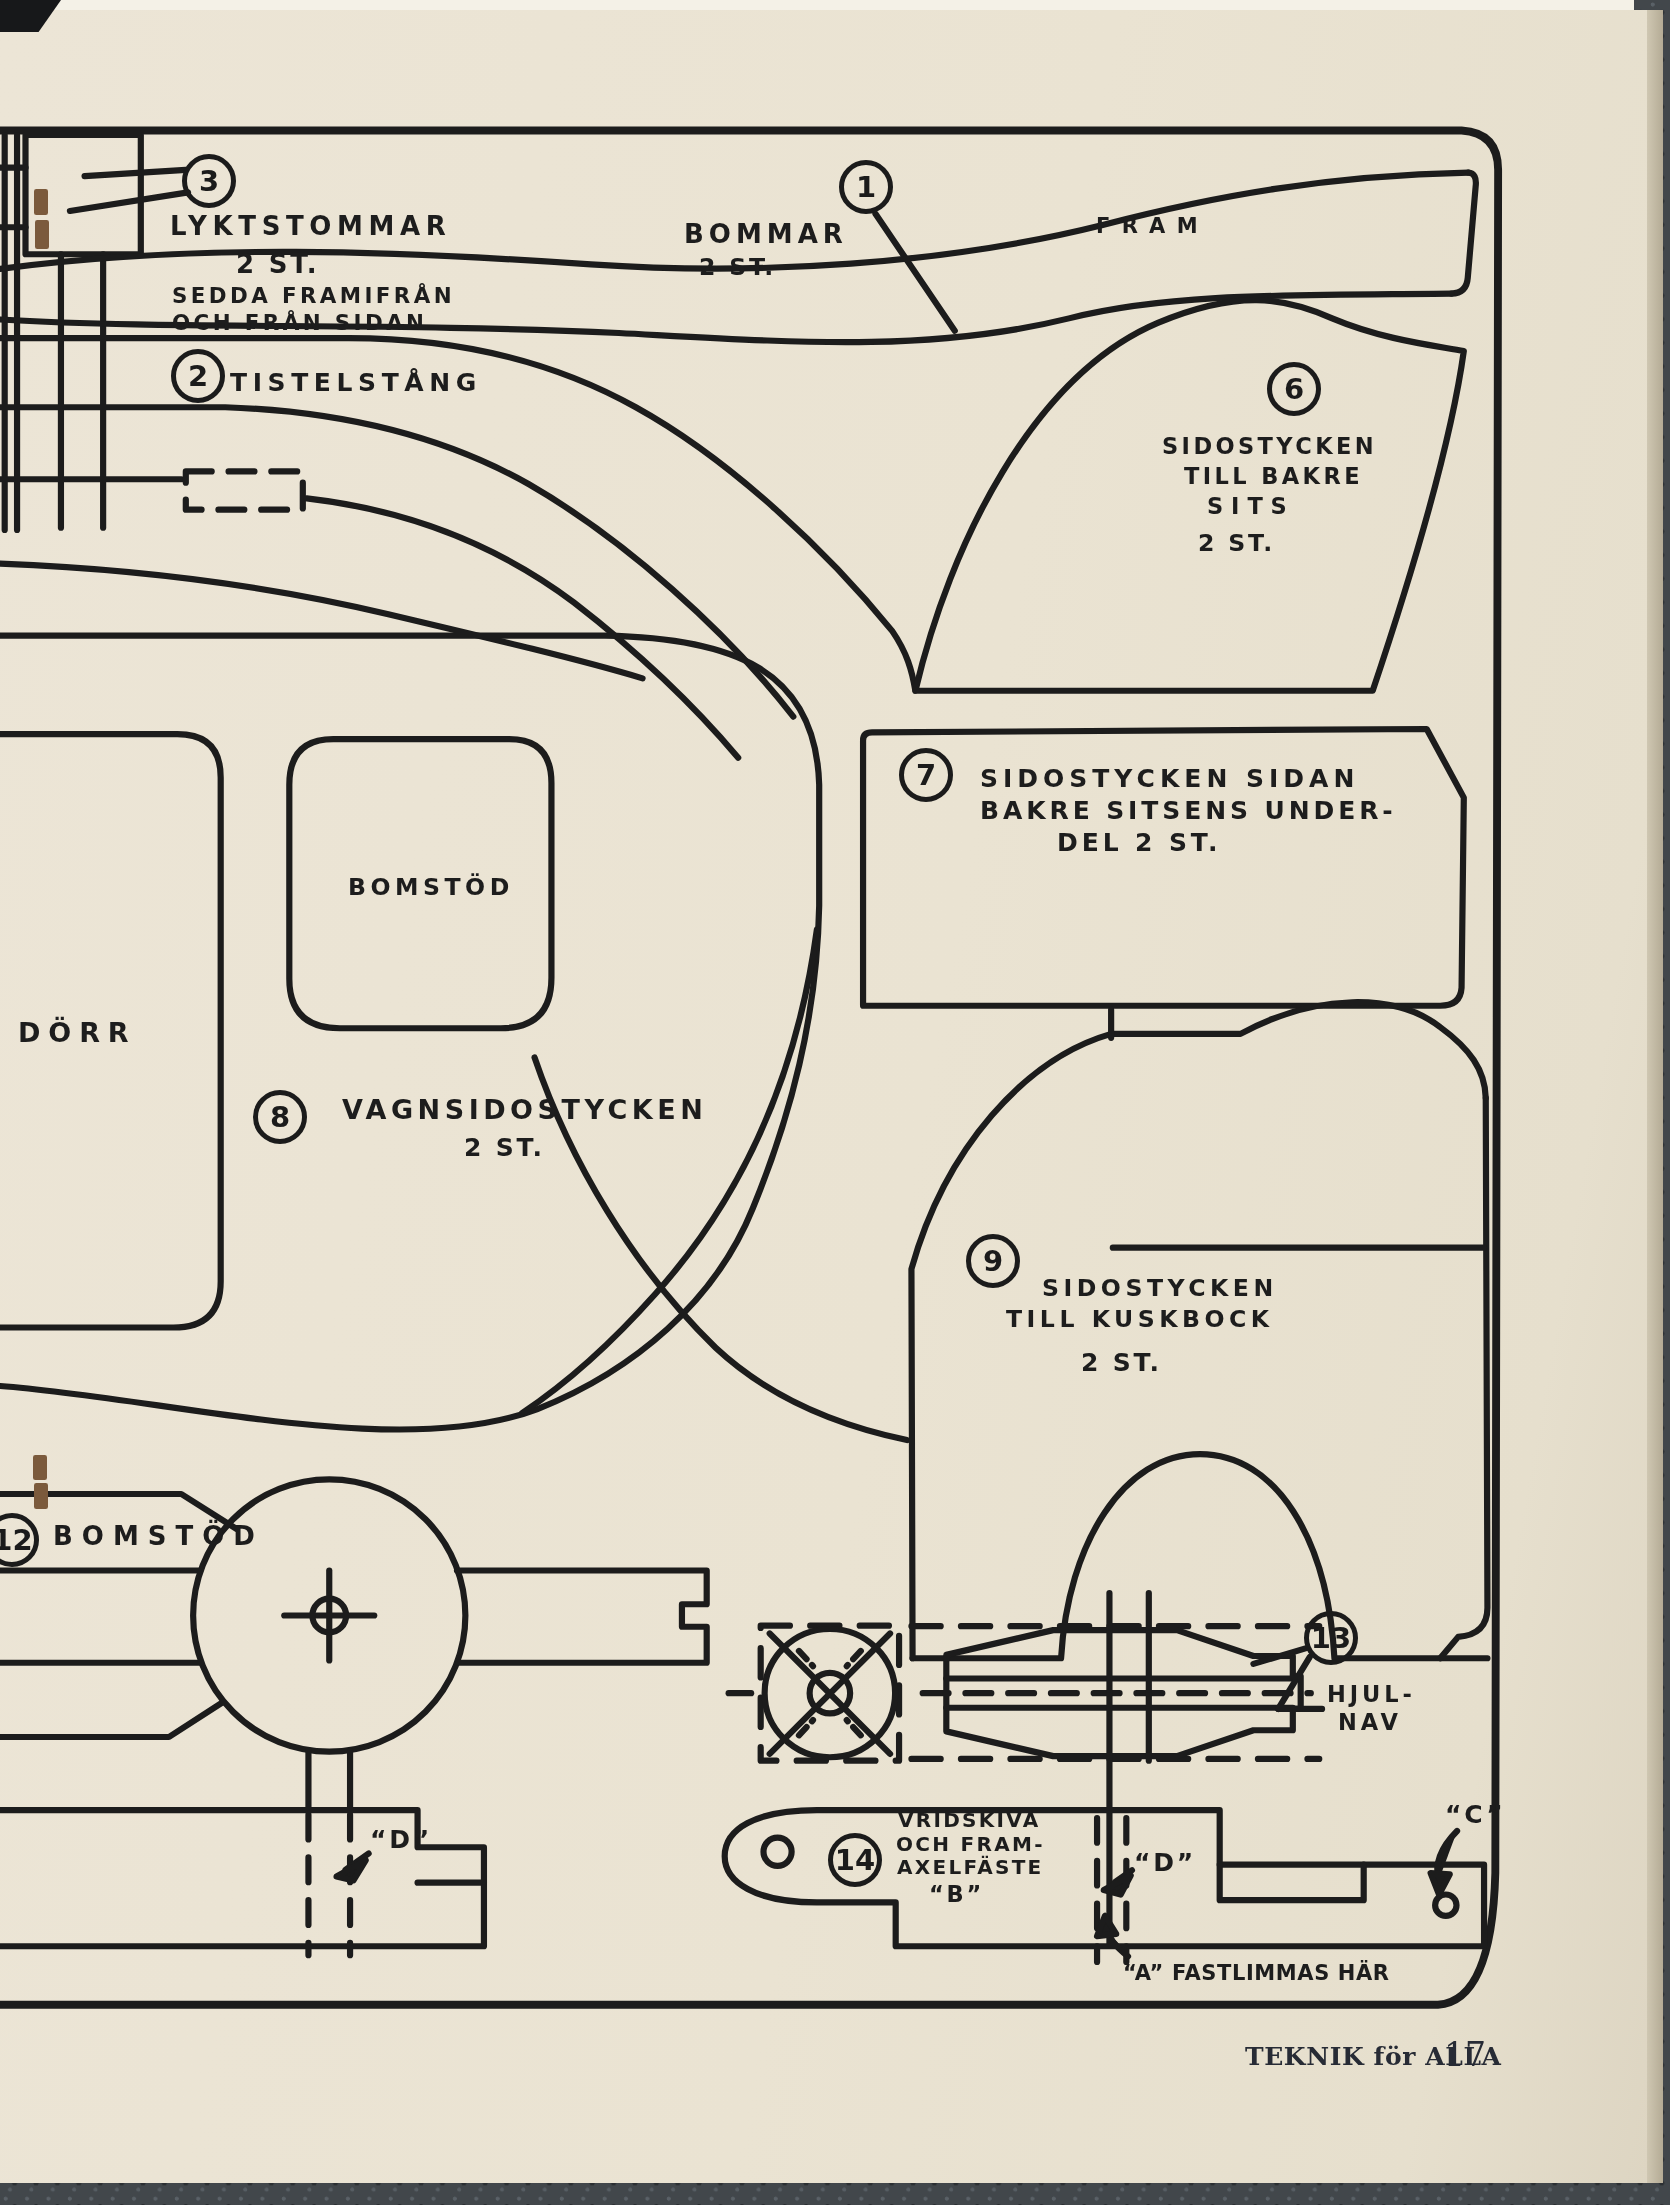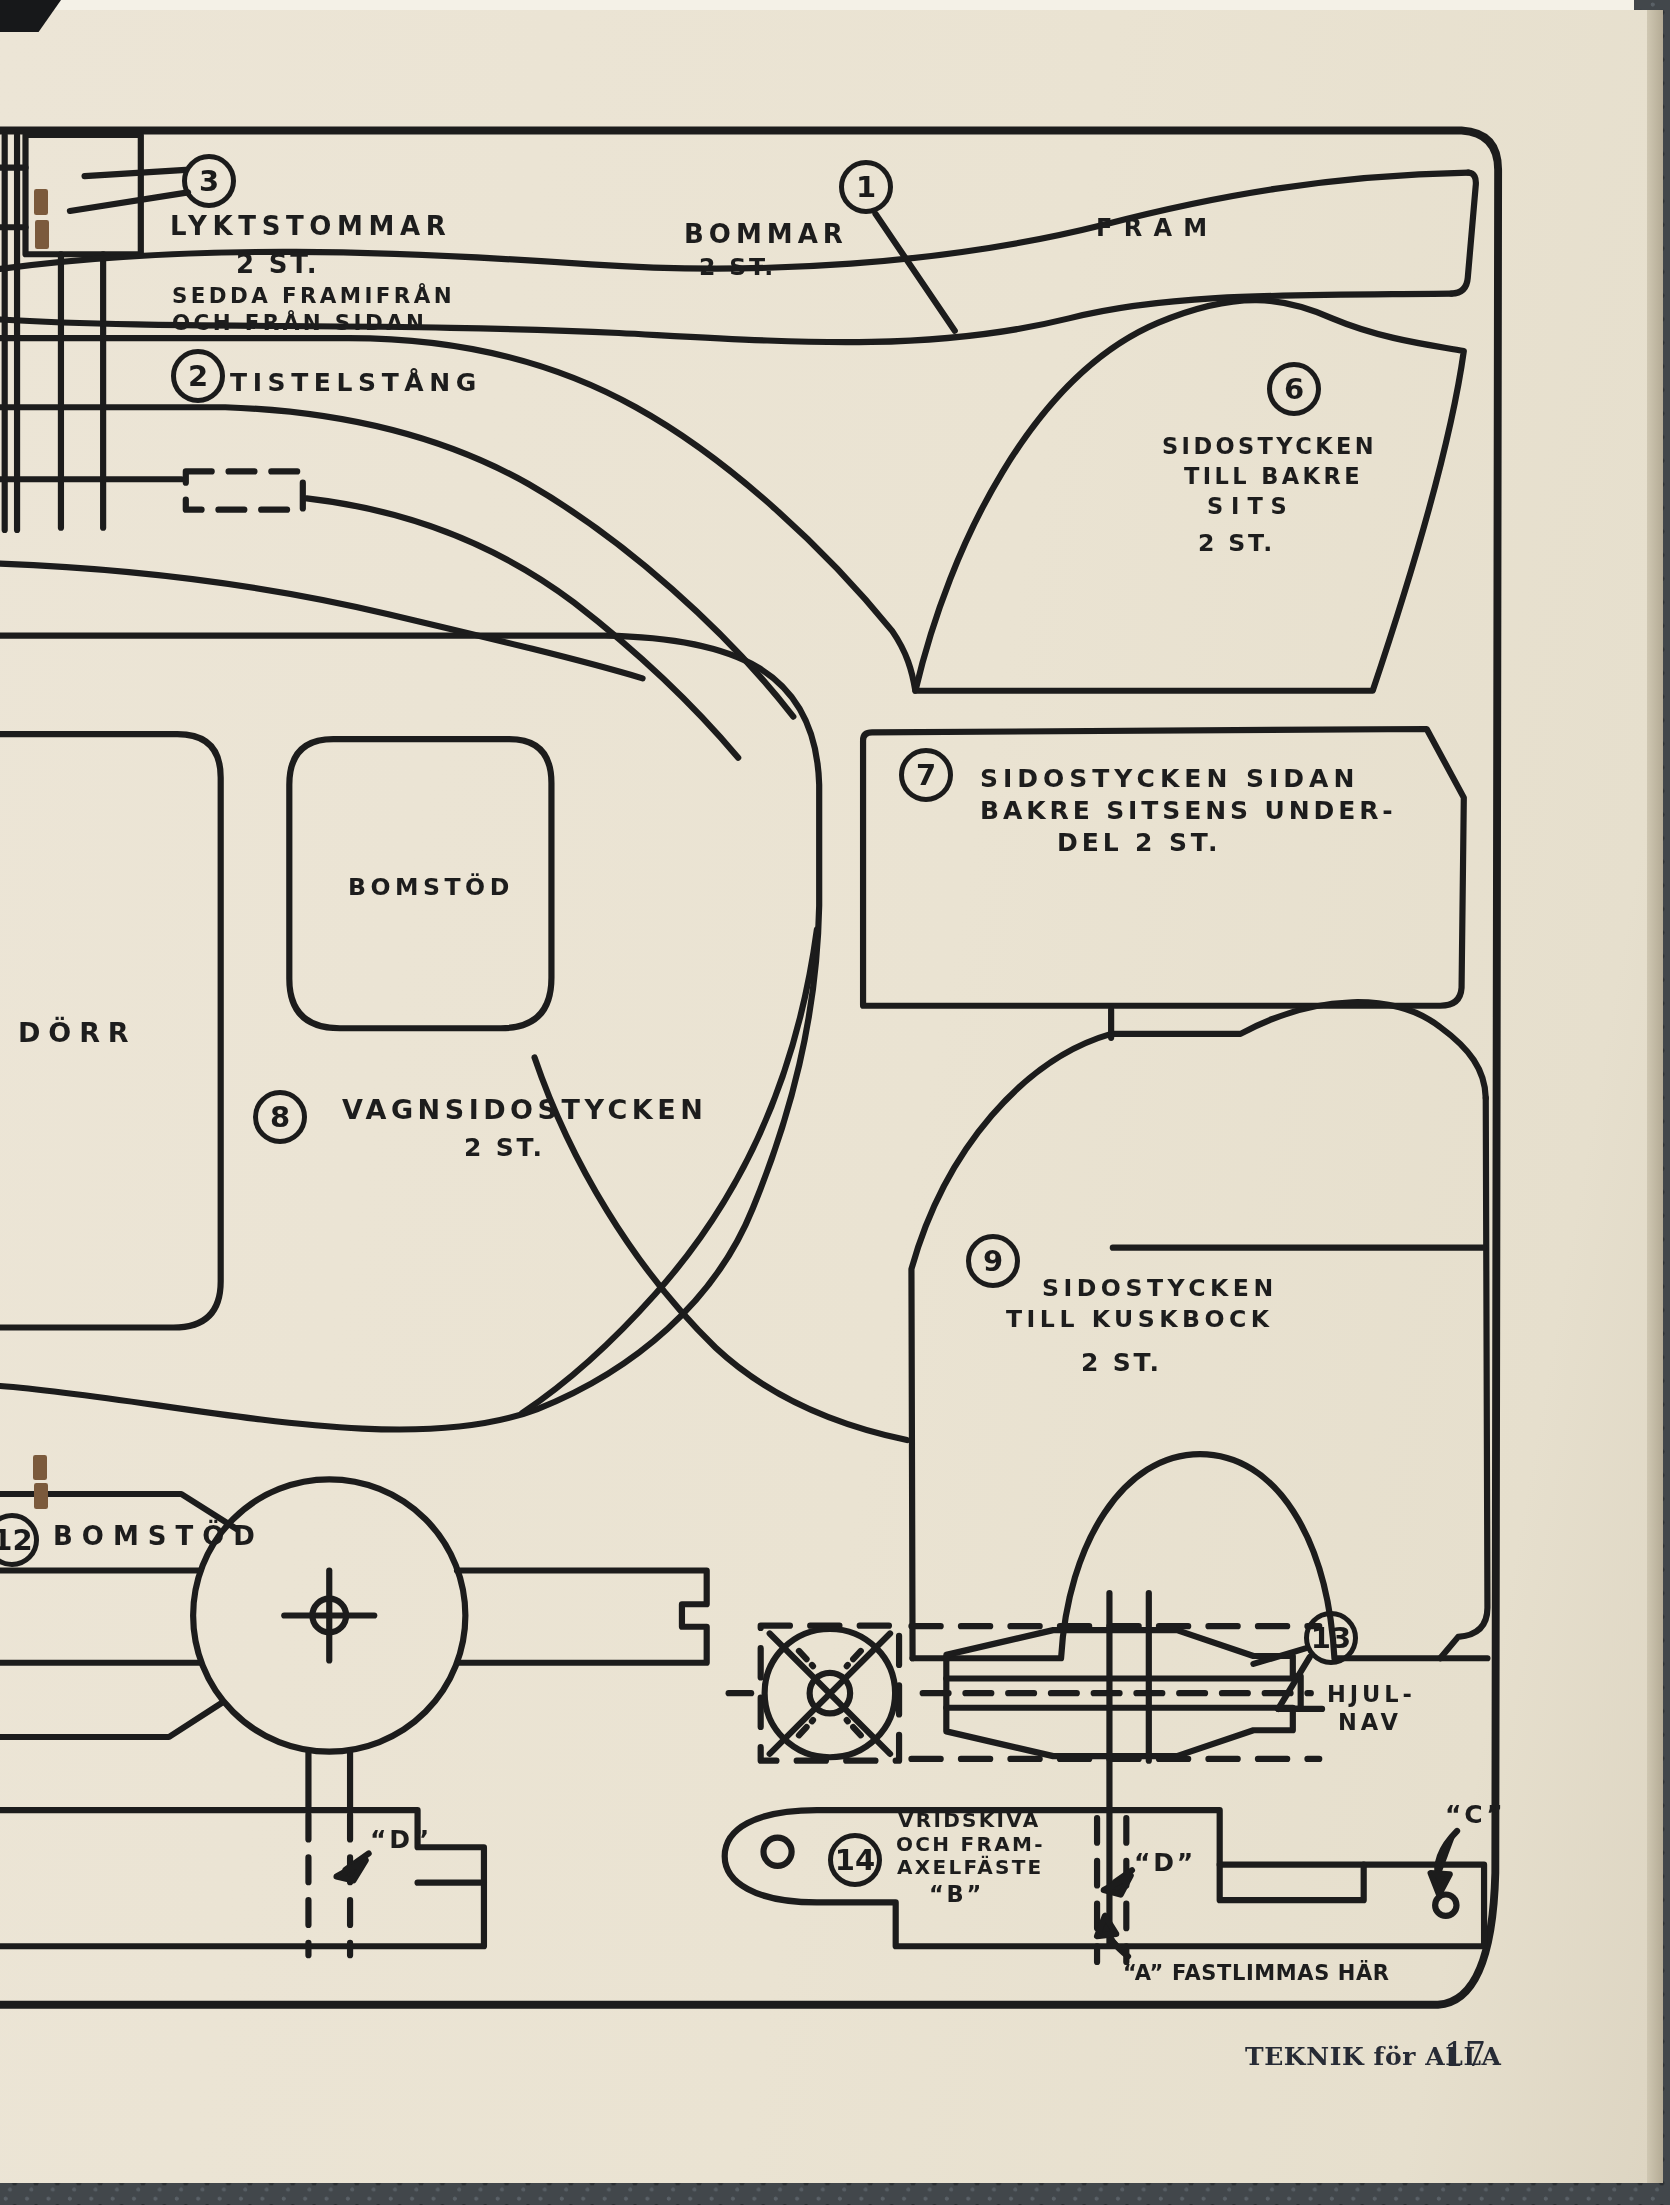--- a/index.html
+++ b/index.html
@@ -169,21 +169,21 @@
     <div class="circ" style="left:-14.6px;top:1503px">12</div>
     <div class="circ" style="left:1304px;top:1601px">13</div>
     <div class="circ" style="left:828px;top:1823px">14</div>
 
     <div class="lbl" style="left:170px;top:201px;font-size:26px;letter-spacing:5.6px">LYKTSTOMMAR</div>
     <div class="lbl" style="left:236px;top:239px;font-size:26px">2 ST.</div>
     <div class="lbl" style="left:172px;top:273px;font-size:21.4px;letter-spacing:3.4px">SEDDA FRAMIFRÅN</div>
     <div class="lbl" style="left:172px;top:300px;font-size:21.4px;letter-spacing:3.4px">OCH FRÅN SIDAN</div>
     <div class="lbl" style="left:684px;top:209px;font-size:26px;letter-spacing:5px">BOMMAR</div>
     <div class="lbl" style="left:699px;top:243px;font-size:23.6px">2 ST.</div>
-    <div class="lbl" style="left:1096px;top:204px;font-size:24px;letter-spacing:11.3px">FRAM</div>
+    <div class="lbl" style="left:1096px;top:204px;font-size:21px;letter-spacing:11.3px">FRAM</div>
     <div class="lbl" style="left:230px;top:358px;font-size:25px;letter-spacing:5.6px">TISTELSTÅNG</div>
     <div class="lbl" style="left:1162px;top:423px;font-size:22.5px;letter-spacing:3.4px">SIDOSTYCKEN</div>
     <div class="lbl" style="left:1184px;top:453px;font-size:22.5px;letter-spacing:3.4px">TILL BAKRE</div>
     <div class="lbl" style="left:1207px;top:483px;font-size:22.5px;letter-spacing:7.9px">SITS</div>
     <div class="lbl" style="left:1198px;top:519px;font-size:23.6px">2 ST.</div>
     <div class="lbl" style="left:980px;top:754px;font-size:25px;letter-spacing:5px">SIDOSTYCKEN SIDAN</div>
     <div class="lbl" style="left:980px;top:786px;font-size:25px;letter-spacing:3.9px">BAKRE SITSENS UNDER-</div>
     <div class="lbl" style="left:1057px;top:818px;font-size:25px;letter-spacing:3.9px">DEL 2 ST.</div>
     <div class="lbl" style="left:348px;top:863px;font-size:23.6px;letter-spacing:4.5px">BOMSTÖD</div>
     <div class="lbl" style="left:18px;top:1007px;font-size:27px;letter-spacing:7.9px">DÖRR</div>

